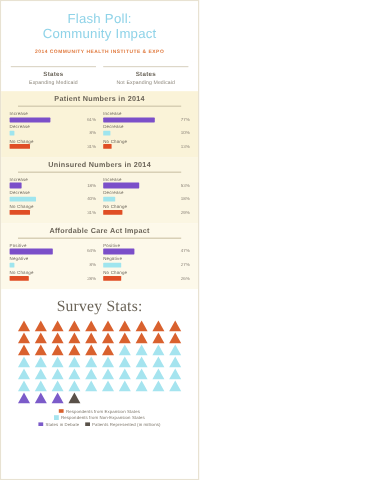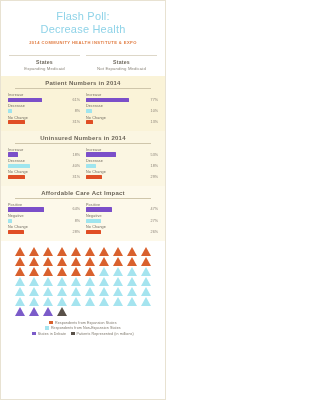--- a/index.html
+++ b/index.html
@@ -132,21 +132,21 @@
   .ltext{font-size:3.6px;color:#7b7468;letter-spacing:.1px;}
 </style>
 </head>
 <body>
 
 <div class="poster">
 
   <div class="header">
     <div class="title">
       <span>Flash Poll:</span>
-      <span class="l2">Decrease Health</span>
+      <span class="l2">Community Impact</span>
     </div>
     <div class="subtitle">2014 COMMUNITY HEALTH INSTITUTE &amp; EXPO</div>
   </div>
 
   <div class="colheads">
     <div class="colhead">
       <div class="ch1">States</div>
       <div class="ch2">Expanding Medicaid</div>
     </div>
     <div class="colhead">
@@ -341,20 +341,21 @@
                 <div class="bar" style="width: 26%; background: rgb(224, 78, 37);"></div>
               </div>
               <div class="pct">26%</div>
             </div>
           </div>
         </div>
       </div>
   </div>
 
   <div class="stats">
+    <div class="statsTitle">Survey Stats:</div>
     <div class="tgrid">
         <div class="tri" style="border-bottom-color: rgb(217, 97, 46);"></div>
         <div class="tri" style="border-bottom-color: rgb(217, 97, 46);"></div>
         <div class="tri" style="border-bottom-color: rgb(217, 97, 46);"></div>
         <div class="tri" style="border-bottom-color: rgb(217, 97, 46);"></div>
         <div class="tri" style="border-bottom-color: rgb(217, 97, 46);"></div>
         <div class="tri" style="border-bottom-color: rgb(217, 97, 46);"></div>
         <div class="tri" style="border-bottom-color: rgb(217, 97, 46);"></div>
         <div class="tri" style="border-bottom-color: rgb(217, 97, 46);"></div>
         <div class="tri" style="border-bottom-color: rgb(217, 97, 46);"></div>

